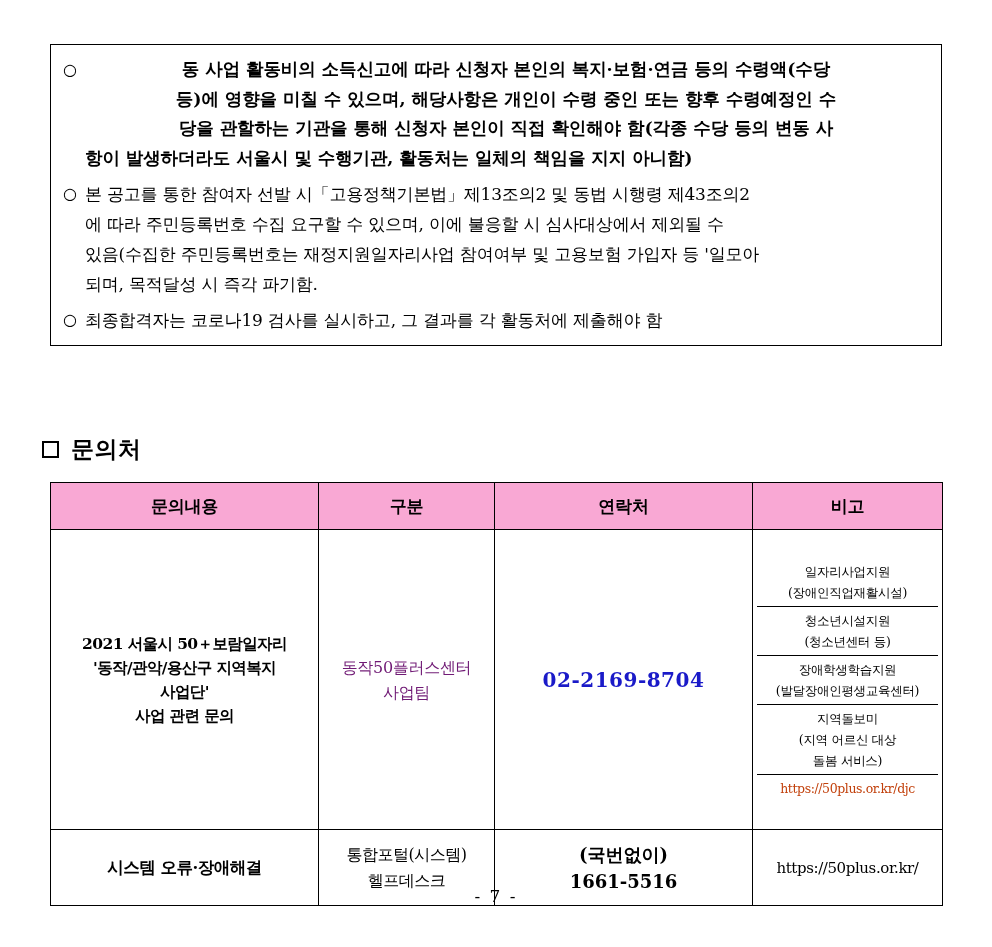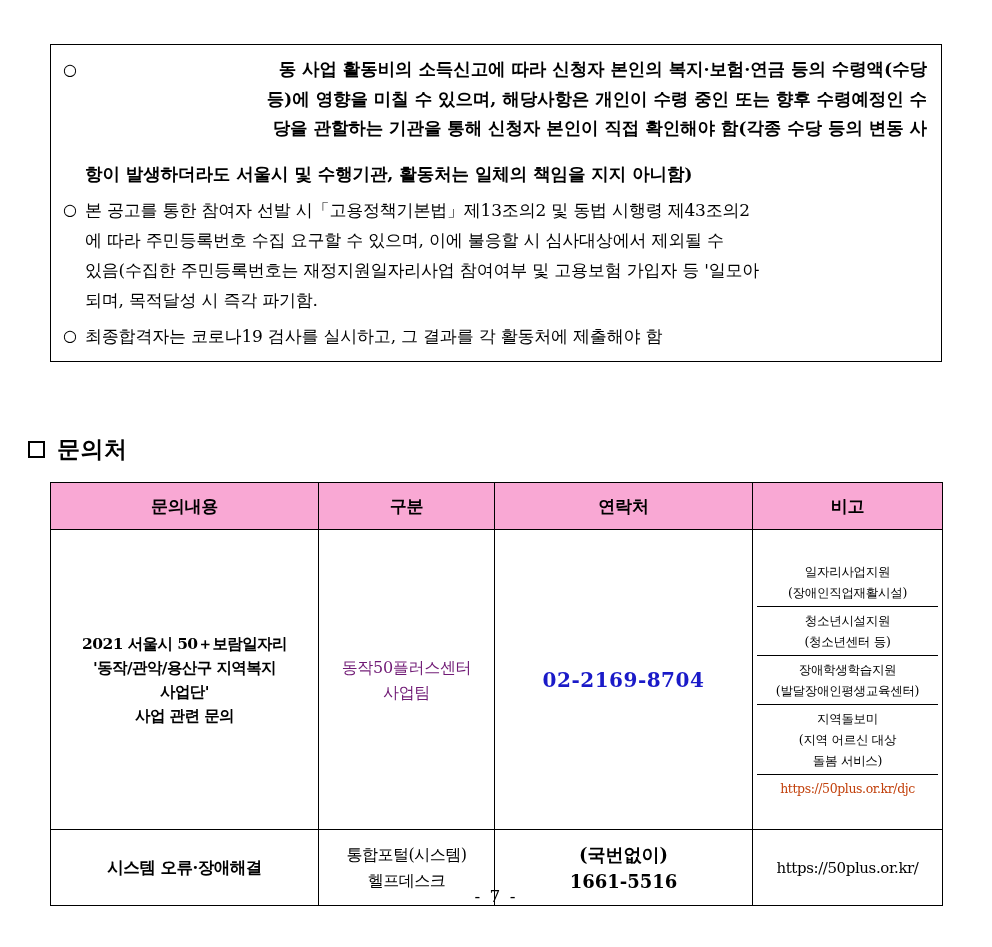--- a/index.html
+++ b/index.html
@@ -58,43 +58,43 @@
   .para-line {
     font-size: 17.5px;
     line-height: 29.5px;
     font-weight: bold;
     letter-spacing: -0.1px;
     text-align: justify;
     white-space: nowrap;
   }
   .para-line.justify-spread {
     display: flex;
-    justify-content: flex-end;
-  }
-  .para-line.last { text-align: left; margin-top: 16px; }
+    justify-content: center;
+  }
+  .para-line.last { text-align: left; }
 
   .para-line-2 {
     font-size: 17px;
     line-height: 30px;
     font-weight: normal;
     letter-spacing: -0.2px;
     white-space: nowrap;
   }
   .para-line-2.justify-spread {
     display: flex;
     justify-content: space-between;
   }
 
   .bullet-item.b2 .bullet-marker { line-height: 30px; }
   .bullet-item.b3 .bullet-marker { line-height: 30px; }
 
   
   .section-heading {
     position: absolute;
-    left: 28px;
+    left: 42px;
     top: 434px;
     display: flex;
     align-items: center;
     gap: 12px;
     font-family: "DejaVu Sans", "Liberation Sans", sans-serif;
   }
   .heading-square {
     display: inline-block;
     width: 17px;
     height: 17px;

